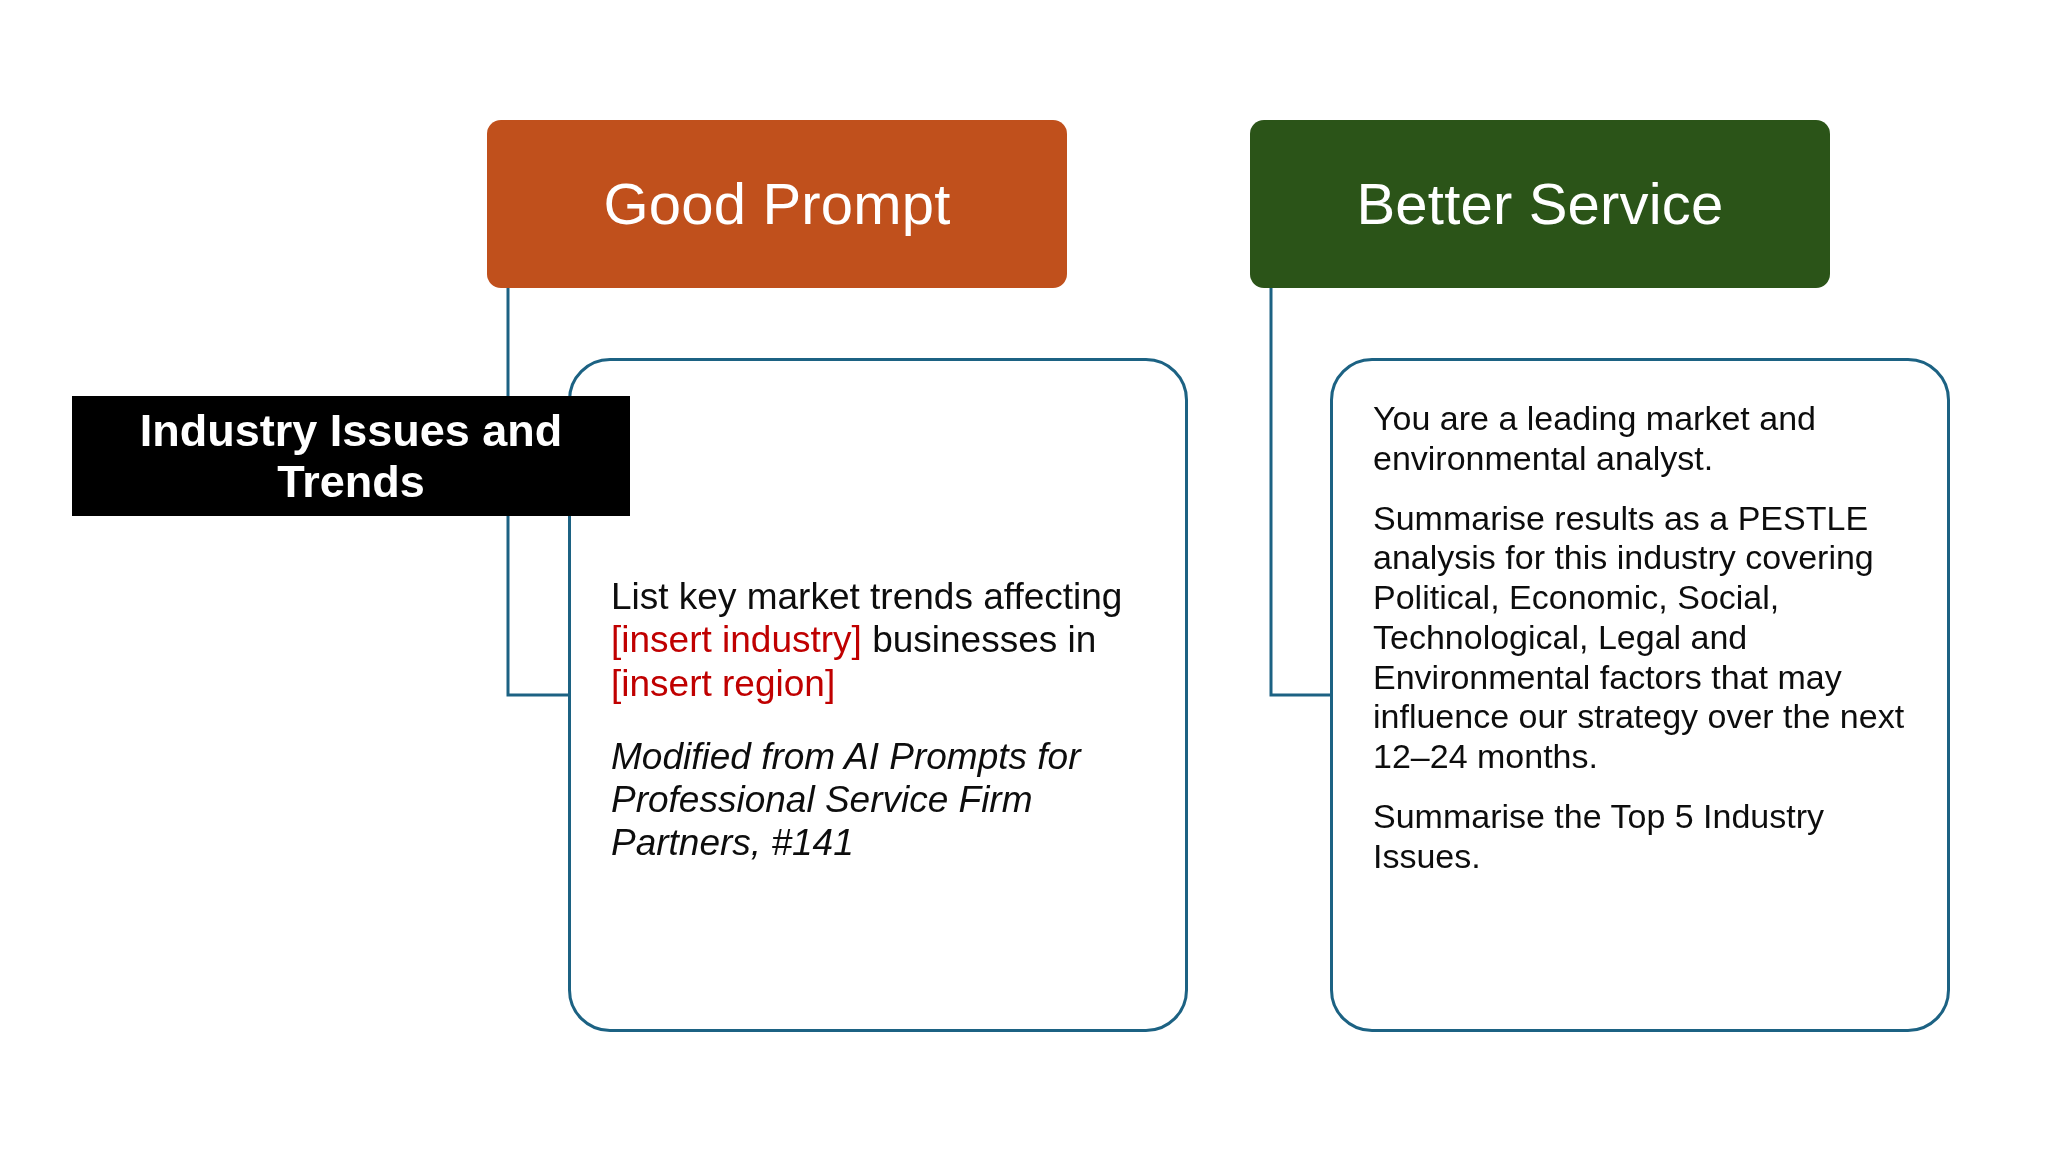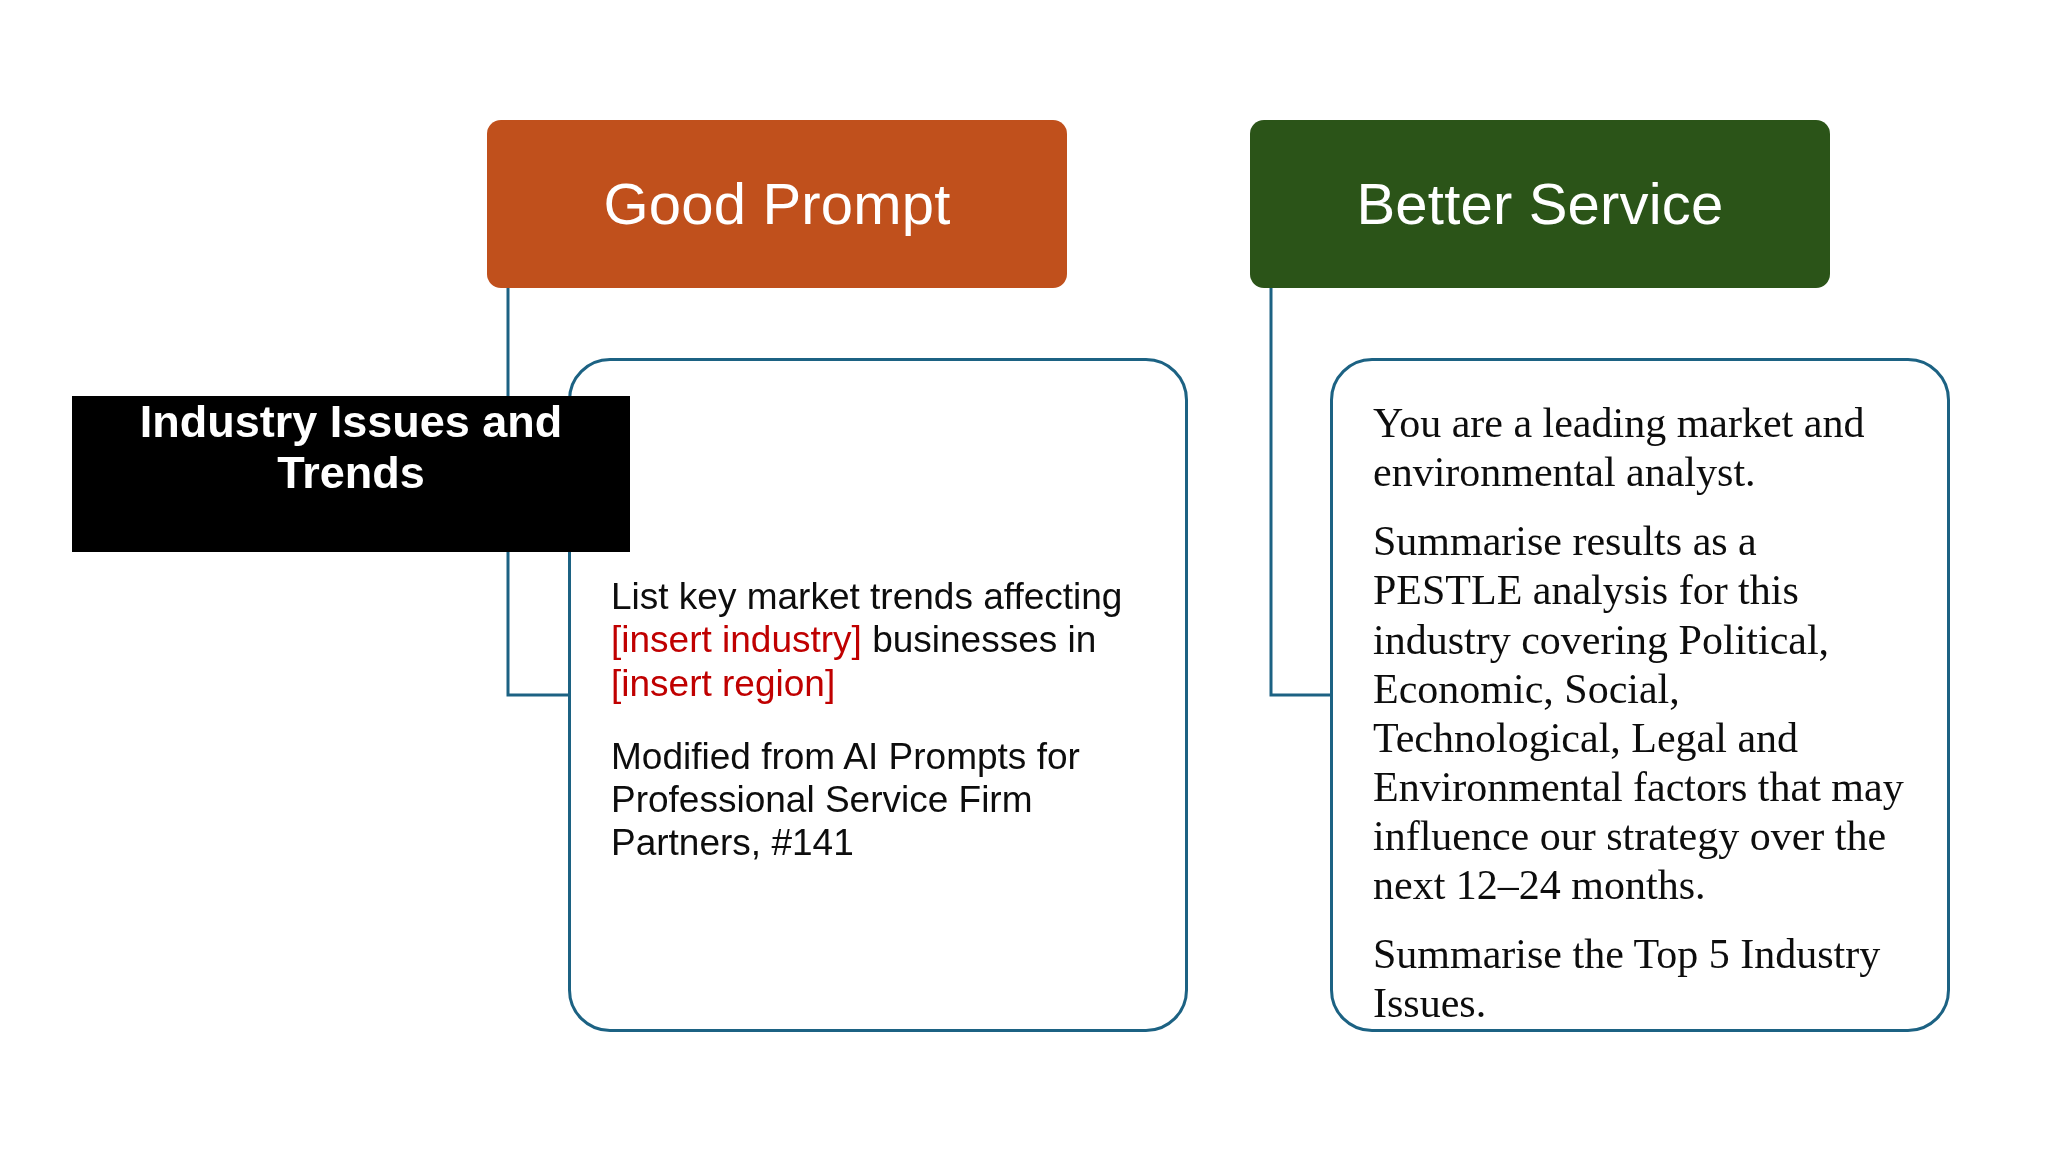--- a/index.html
+++ b/index.html
@@ -87,37 +87,38 @@
 
   .para {
     font-size: 37px;
     line-height: 1.17;
     margin: 0 0 22px 0;
     color: #0d0d0d;
     font-weight: 400;
   }
   .para:last-child { margin-bottom: 0; }
   .para.italic {
+    font-style: italic;
     margin-top: 30px;
   }
   .hl { color: #c00000; }
 
-  .card.better .para { font-size: 42px; line-height: 1.17; margin-bottom: 20px; font-family: Liberation Serif, serif; }
+  .card.better .para { font-size: 34px; line-height: 1.17; margin-bottom: 20px; }
 
   
   .row-label {
     position: absolute;
     left: 72px;
     top: 396px;
     width: 558px;
-    height: 156px;
+    height: 120px;
     background: #000000;
     color: #ffffff;
     display: flex;
-    align-items: flex-start;
+    align-items: center;
     justify-content: center;
     text-align: center;
     font-size: 45px;
     font-weight: 700;
     line-height: 1.14;
     padding: 0 10px;
     box-sizing: border-box;
     z-index: 9;
   }
 </style>

